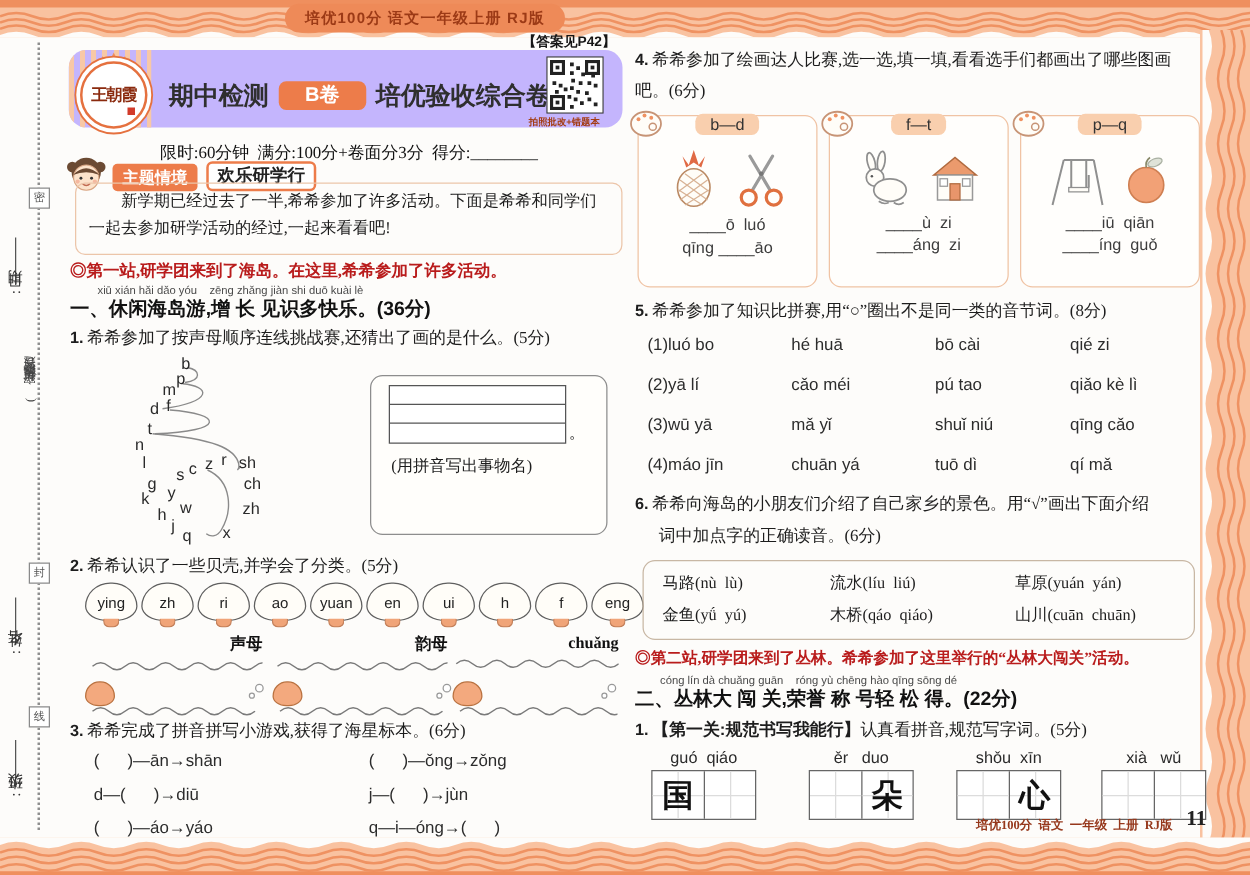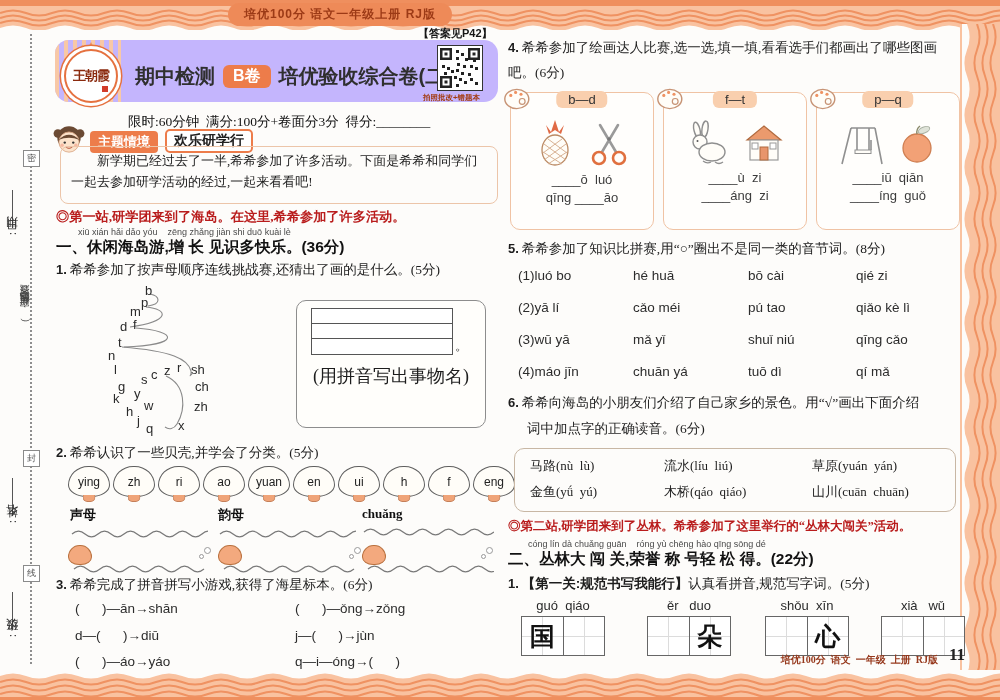--- a/index.html
+++ b/index.html
@@ -29,21 +29,21 @@
   .stripes{position:absolute;left:0;top:0;bottom:0;width:66px;border-radius:14px 0 0 14px;
     background:repeating-linear-gradient(90deg,#f8c8a6 0 4px,rgba(0,0,0,0) 4px 9px);}
   .crown{position:absolute;left:16px;top:1px;}
   .logo{position:absolute;left:9px;top:9px;width:50px;height:50px;border-radius:50%;background:#fff;
     border:2px solid #e5713f;box-shadow:0 0 0 3px #fff,0 0 0 4.5px #e5713f;
     display:flex;align-items:center;justify-content:center;}
   .logo .lg-txt{font:bold 13px "Liberation Serif",serif;color:#8a2a0e;letter-spacing:-1px;}
   .logo .seal{position:absolute;right:8px;bottom:9px;width:6px;height:6px;background:#d23b2a;}
   .title-row{position:absolute;left:80px;top:23px;display:flex;align-items:center;gap:8px;white-space:nowrap;}
   .t-big{font:bold 20px "Liberation Sans",sans-serif;color:#2f2f2f;}
-  .b-badge{background:#ed7c4a;color:#fff;font:bold 16px "Liberation Sans",sans-serif;border-radius:6px;padding:1px 10px;}
+  .b-badge{background:#ed7c4a;color:#fff;font:bold 16px "Liberation Sans",sans-serif;border-radius:6px;padding:1px 21px;}
   .qr-wrap{position:absolute;left:382px;top:5px;}
   .qr-cap{position:absolute;left:368px;top:53px;font:bold 7.5px "Liberation Sans",sans-serif;color:#a33c12;}
 
   .meta-line{position:absolute;left:128px;top:113px;font:13.5px "Liberation Serif",serif;color:#111;}
 
   
   .avatar{position:absolute;left:52px;top:124px;}
   .tag-badge{position:absolute;left:90px;top:131px;background:#ed7c4a;color:#fff;
     font:bold 13px "Liberation Sans",sans-serif;padding:2px 8px;border-radius:4px;}
   .name-badge{position:absolute;left:165px;top:129px;background:#fff;color:#222;border:2px solid #ed7c4a;
@@ -62,30 +62,30 @@
   
   .snail{position:absolute;left:80px;top:283px;width:205px;height:160px;}
   .snail .lt{position:absolute;font:13px "Liberation Sans",sans-serif;color:#2a2a2a;}
   .snail svg{position:absolute;left:0;top:0;}
   .ansbox{position:absolute;left:296px;top:300px;width:188px;height:126px;border:1.5px solid #8d8d8d;border-radius:10px;background:#fffefb;}
   .ansbox .a1{margin:10px 0 0 22px;font-size:13.5px;}
   .pygrid-row{display:flex;align-items:flex-end;margin:7px 0 0 14px;}
   .pygrid{width:140px;height:45px;border:1.2px solid #555;background:#fff;}
   .pygrid .r{height:14px;border-bottom:1px solid #555;}
   .pygrid .r:last-child{border-bottom:none;height:15px;}
-  .ansbox .a2{margin:9px 0 0 16px;font-size:18px;}
+  .ansbox .a2{margin:9px 0 0 16px;font-size:13px;}
 
   
   .shell-row{position:absolute;left:68px;top:466px;display:flex;gap:3px;}
   .shell{width:40px;height:29px;background:#fffdf8;border:1.3px solid #5f5f5f;position:relative;
     border-radius:50% 50% 46% 46% / 64% 64% 40% 40%;
     display:flex;align-items:center;justify-content:center;font:12px "Liberation Sans",sans-serif;color:#222;}
   .shell::after{content:"";position:absolute;left:50%;bottom:-6px;transform:translateX(-50%);
     width:11px;height:6px;background:#f0a478;border:1px solid #c4805a;border-top:none;border-radius:0 0 5px 5px;}
-  .cat-group{position:absolute;top:506px;text-align:left;}
+  .cat-group{position:absolute;top:506px;text-align:right;}
   .cat-label{font:bold 13px "Liberation Serif",serif;color:#111;display:block;}
   .wave2{position:absolute;top:545px;height:32px;}
   .blob{position:absolute;left:0;top:0;width:22px;height:18px;background:#f3a97e;border:1.2px solid #b9713f;
     border-radius:50% 50% 48% 48% / 62% 62% 42% 42%;}
   .bub{position:absolute;border:1px solid #999;border-radius:50%;background:#fff;}
 
   
   .pw{position:absolute;font:13.5px "Liberation Sans",sans-serif;color:#2c2c2c;white-space:pre;}
   .zh-pw{position:absolute;font:13px "Liberation Serif",serif;color:#1d1d1d;white-space:pre;}
   .q6-box{position:absolute;left:514px;top:448px;width:440px;height:62px;border:1.5px solid #c8b7a4;border-radius:10px;}

